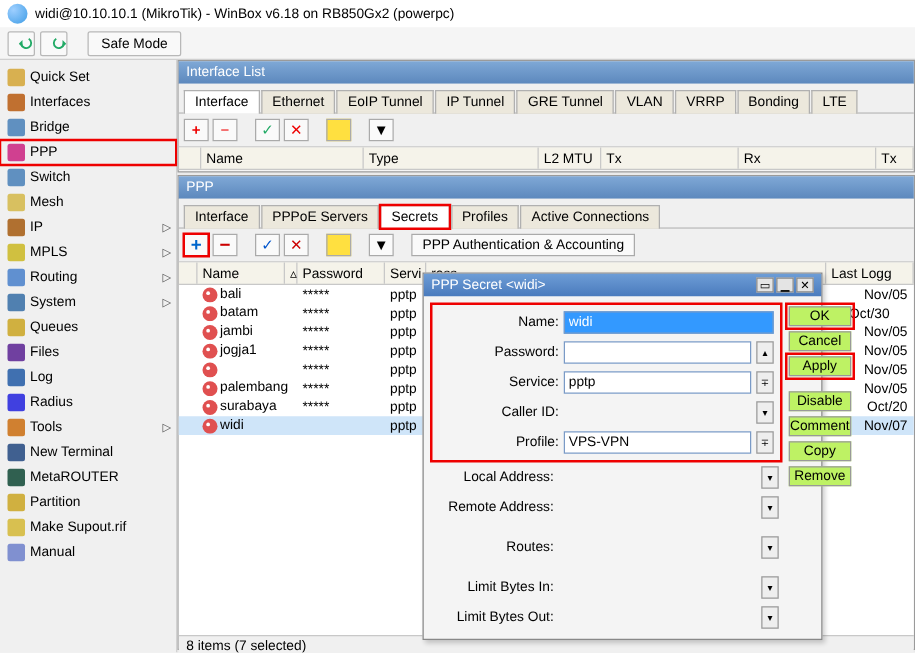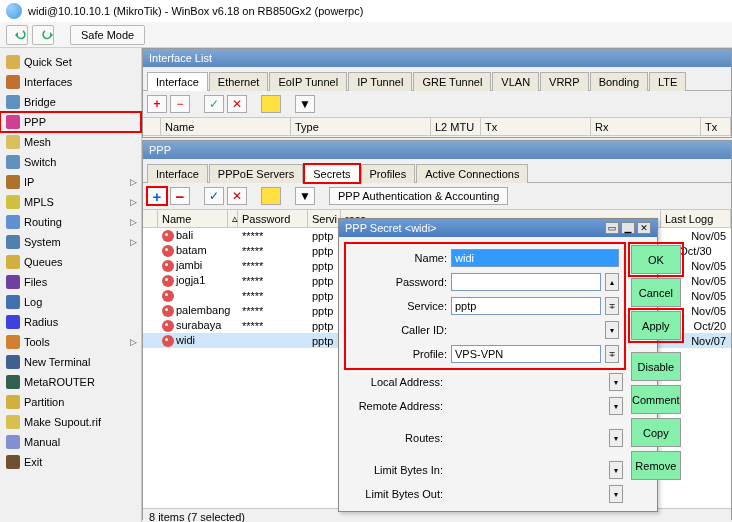--- a/index.html
+++ b/index.html
@@ -36,21 +36,21 @@
 .uicon::after{content:"";position:absolute;top:3px;left:3px;width:3px;height:3px;border-radius:50%;background:#fff}
 .status{padding:2px 6px;background:#f0f0f0;border-top:1px solid #c8c8c8}
 .dialog{position:absolute;background:#f4f4f4;border:1px solid #888;box-shadow:2px 2px 4px rgba(0,0,0,.2)}
 .dlg-title{background:linear-gradient(#6d9dd6,#4a7bbd);height:18px;display:flex;align-items:center;padding:0 6px;justify-content:space-between}
 .dlg-title span{color:#fff}
 .dlg-ctrls{display:flex;gap:2px}
 .dlg-ctrls div{width:14px;height:12px;background:#e4e4e4;border:1px solid #888;text-align:center;line-height:10px;font-size:9px;cursor:pointer}
 .dlg-body{display:flex;padding:8px;gap:8px}
 .dlg-left{flex:1}
 .dlg-right{width:70px;display:flex;flex-direction:column;gap:4px}
-.dlg-btn{height:29px;border:1px solid #999;background:#86efac;cursor:pointer;display:flex;align-items:center;justify-content:center}
+.dlg-btn{height:16px;border:1px solid #999;background:#bef264;cursor:pointer;display:flex;align-items:center;justify-content:center}
 .fld{display:flex;align-items:center;margin-bottom:6px;gap:4px}
 .fld label{width:96px;text-align:right}
 .fld input,.fld .combo{flex:1;height:18px;border:1px solid #7a9ac6;background:#fff;padding:0 3px}
 .fld .combo{display:flex;align-items:center}
 .fld .dd{width:14px;height:18px;border:1px solid #999;background:#eee;display:flex;align-items:center;justify-content:center;font-size:8px;cursor:pointer}
 .hl-box{outline:2px solid #e00;outline-offset:1px}
 input{font-family:inherit;font-size:11px;outline:none}
 input.sel-text{background:#3399ff;color:#fff}
 svg{display:block}
 </style>
@@ -93,26 +93,26 @@
       </div>
       <div class="sb-item">
         <div class="sb-icon" style="background:#6090c0;border-radius:2px"></div>
         <span class="sb-text">Bridge</span>
       </div>
       <div class="sb-item hl-red">
         <div class="sb-icon" style="background:#d04090;border-radius:2px"></div>
         <span class="sb-text">PPP</span>
       </div>
       <div class="sb-item">
+        <div class="sb-icon" style="background:#6090c0;border-radius:2px"></div>
+        <span class="sb-text">Switch</span>
+      </div>
+      <div class="sb-item">
         <div class="sb-icon" style="background:#d8c060;border-radius:2px"></div>
         <span class="sb-text">Mesh</span>
-      </div>
-      <div class="sb-item">
-        <div class="sb-icon" style="background:#6090c0;border-radius:2px"></div>
-        <span class="sb-text">Switch</span>
       </div>
       <div class="sb-item">
         <div class="sb-icon" style="background:#b07030;border-radius:2px"></div>
         <span class="sb-text">IP</span>
         <span class="sb-arrow">▷</span>
       </div>
       <div class="sb-item">
         <div class="sb-icon" style="background:#d0c040;border-radius:2px"></div>
         <span class="sb-text">MPLS</span>
         <span class="sb-arrow">▷</span>
@@ -160,24 +160,20 @@
         <div class="sb-icon" style="background:#d0b040;border-radius:2px"></div>
         <span class="sb-text">Partition</span>
       </div>
       <div class="sb-item">
         <div class="sb-icon" style="background:#d8c050;border-radius:2px"></div>
         <span class="sb-text">Make Supout.rif</span>
       </div>
       <div class="sb-item">
         <div class="sb-icon" style="background:#8090d0;border-radius:2px"></div>
         <span class="sb-text">Manual</span>
-      </div>
-      <div class="sb-item">
-        <div class="sb-icon" style="background:#705030;border-radius:2px"></div>
-        <span class="sb-text">Exit</span>
       </div>
     </div>
 
   <div class="content">
 
     <div class="win" style="left:0;top:0;width:590px;height:90px">
       <div class="win-title">
           <span>Interface List</span>
         </div>
       <div class="tabs" id="iface-tabs">

